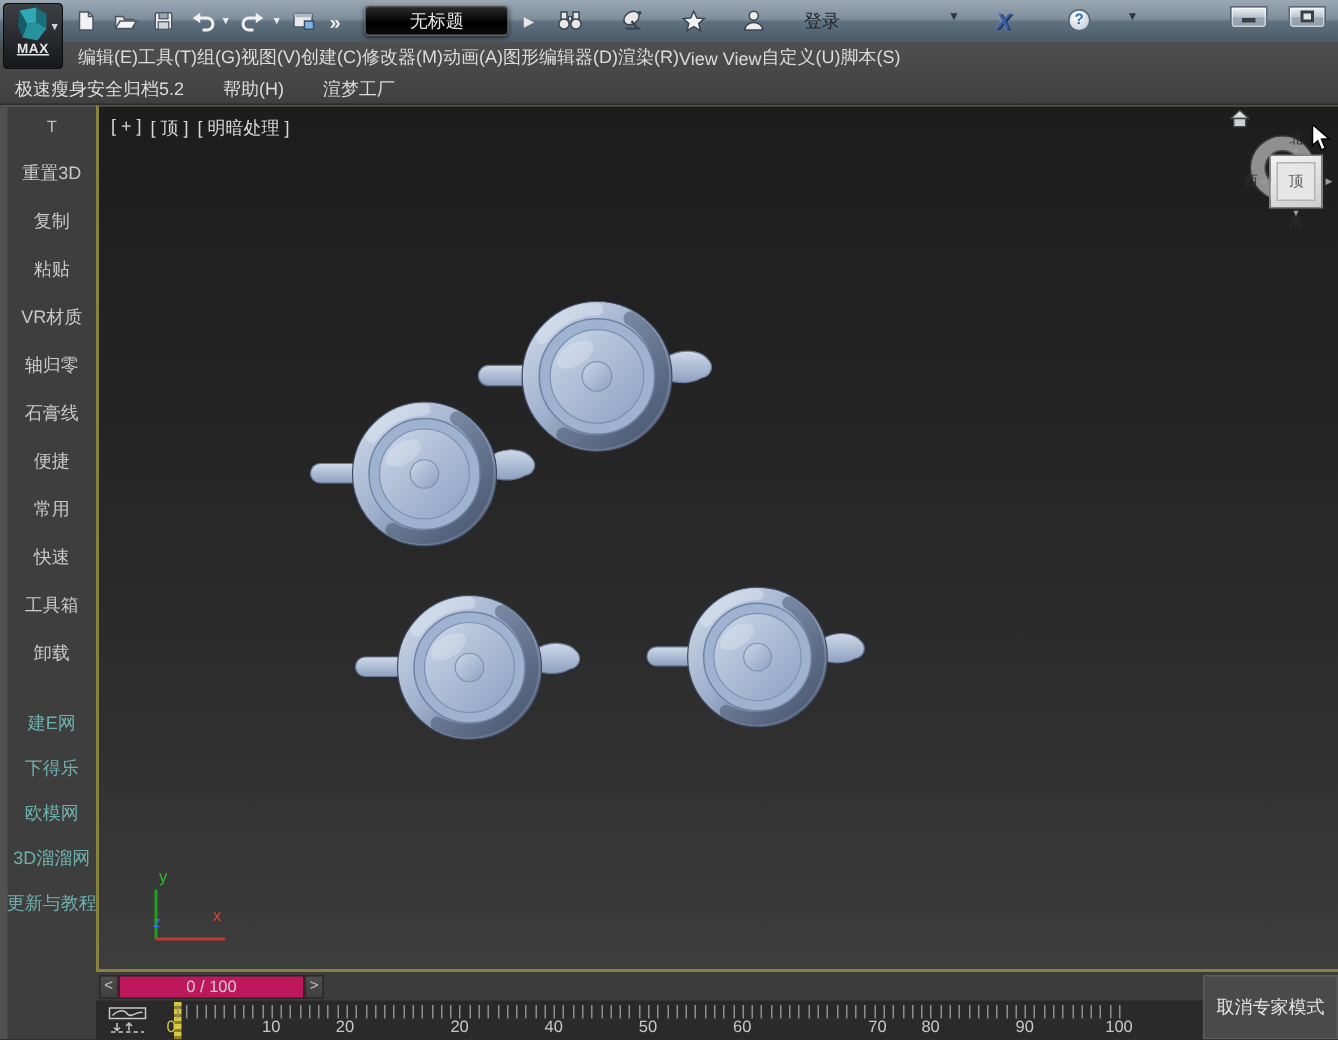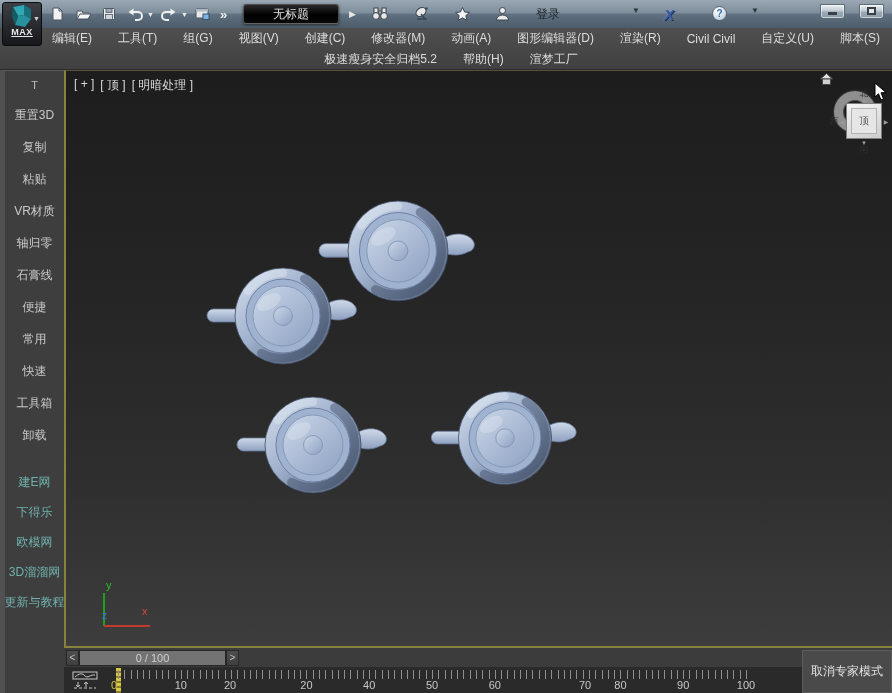--- a/index.html
+++ b/index.html
@@ -41,22 +41,22 @@
   .wbtn { width:25px; height:15px; border:1px solid #5c6a76; border-radius:0 0 3px 3px;
     background:linear-gradient(180deg,#eef2f5,#bcc7d0 48%,#9dabb8 52%,#8c9ba8);
     box-shadow:inset 0 0 0 1px rgba(255,255,255,.55); display:flex; align-items:center; justify-content:center; cursor:pointer; }
   .glyph-min { width:9px; height:3px; background:#3a3f44; margin-top:4px; }
   .glyph-max { width:9px; height:8px; border:2px solid #3a3f44; background:#dfe6ea; }
 
   
   .menubar { position:absolute; left:0; top:28px; width:892px; height:42px;
     background:linear-gradient(180deg,#4f4f4f,#404040); border-bottom:1px solid #2c2c2c; }
   .menurow { display:flex; align-items:center; height:21px; color:#dcdcdc; font-size:12px; }
-  .menurow-1 { padding-left:52px; gap:26px; }
-  .menurow-2 { padding-left:10px; gap:26px;justify-content:center; }
+  .menurow-1 { padding-left:52px; gap:0; }
+  .menurow-2 { padding-left:10px; gap:26px; }
   .menu-item { cursor:pointer; white-space:nowrap; }
 
   
   .sidebar { position:absolute; left:0; top:70px; width:64px; height:623px;
     background:#3e3e3e; border-left:5px solid #515151; border-top:1px solid #5a5a5a; }
   .side-item { height:32px; display:flex; align-items:center; justify-content:center;
     color:#c9c9c9; font-size:12px; cursor:pointer; white-space:nowrap; }
   .side-item.first { height:28px; font-size:11px; color:#bdbdbd; }
   .side-item.accent { color:#6fb0ad; height:30px; }
   .side-item.gap-top { margin-top:16px; }
@@ -88,21 +88,21 @@
   .axis-gizmo { position:absolute; left:20px; top:510px; width:74px; height:60px; }
   .axis-x-label { position:absolute; left:56px; top:24px; color:#d04a3a; font-size:11px; }
   .axis-y-label { position:absolute; left:20px; top:-2px; color:#2bbf2b; font-size:11px; }
   .axis-z-label { position:absolute; left:16px; top:29px; color:#3a6ff0; font-size:10px; }
 
   
   .timerow { position:absolute; left:64px; top:648px; width:828px; height:20px;
     background:#3c3c3c; display:flex; align-items:center; padding-left:2px; border-bottom:1px solid #2a2a2a; }
   .tbn { width:13px; height:16px; background:linear-gradient(#4e4e4e,#3f3f3f); border:1px solid #282828;
     color:#c0c0c0; font-size:10px; display:flex; align-items:center; justify-content:center; cursor:pointer; }
-  .timetrack { width:147px; height:16px; background:#737373; border:1px solid #272727;
+  .timetrack { width:124px; height:16px; background:#be185d; border:1px solid #272727;
     color:#cfcfcf; font-size:11px; display:flex; align-items:center; justify-content:center; cursor:pointer; }
 
   
   .trackrow { position:absolute; left:64px; top:668px; width:828px; height:25px; background:#323232; }
   .ruler { position:absolute; left:0; top:0; width:738px; height:25px; background:#2a2a2a; }
   .tick { position:absolute; top:2px; width:1px; height:9px; background:#8f8f8f; }
   .tick-label { position:absolute; top:11px; transform:translateX(-50%); color:#c8c8c8; font-size:11px; }
   .frame-marker { position:absolute; left:52px; top:0; width:5px; height:25px;
     background:repeating-linear-gradient(180deg,#d8c944 0 3px,#8a7f2a 3px 5px); }
   .frame-marker-label { position:absolute; left:47px; top:11px; color:#cfc13e; font-size:11px; }
@@ -258,21 +258,21 @@
     <div class="menurow menurow-1" id="menu-row-1">
         <span class="menu-item">编辑(E)</span>
         <span class="menu-item">工具(T)</span>
         <span class="menu-item">组(G)</span>
         <span class="menu-item">视图(V)</span>
         <span class="menu-item">创建(C)</span>
         <span class="menu-item">修改器(M)</span>
         <span class="menu-item">动画(A)</span>
         <span class="menu-item">图形编辑器(D)</span>
         <span class="menu-item">渲染(R)</span>
-        <span class="menu-item">Civil Civil</span>
+        <span class="menu-item">View View</span>
         <span class="menu-item">自定义(U)</span>
         <span class="menu-item">脚本(S)</span>
       </div>
     <div class="menurow menurow-2" id="menu-row-2">
         <span class="menu-item">极速瘦身安全归档5.2</span>
         <span class="menu-item">帮助(H)</span>
         <span class="menu-item">渲梦工厂</span>
       </div>
   </div>
 

